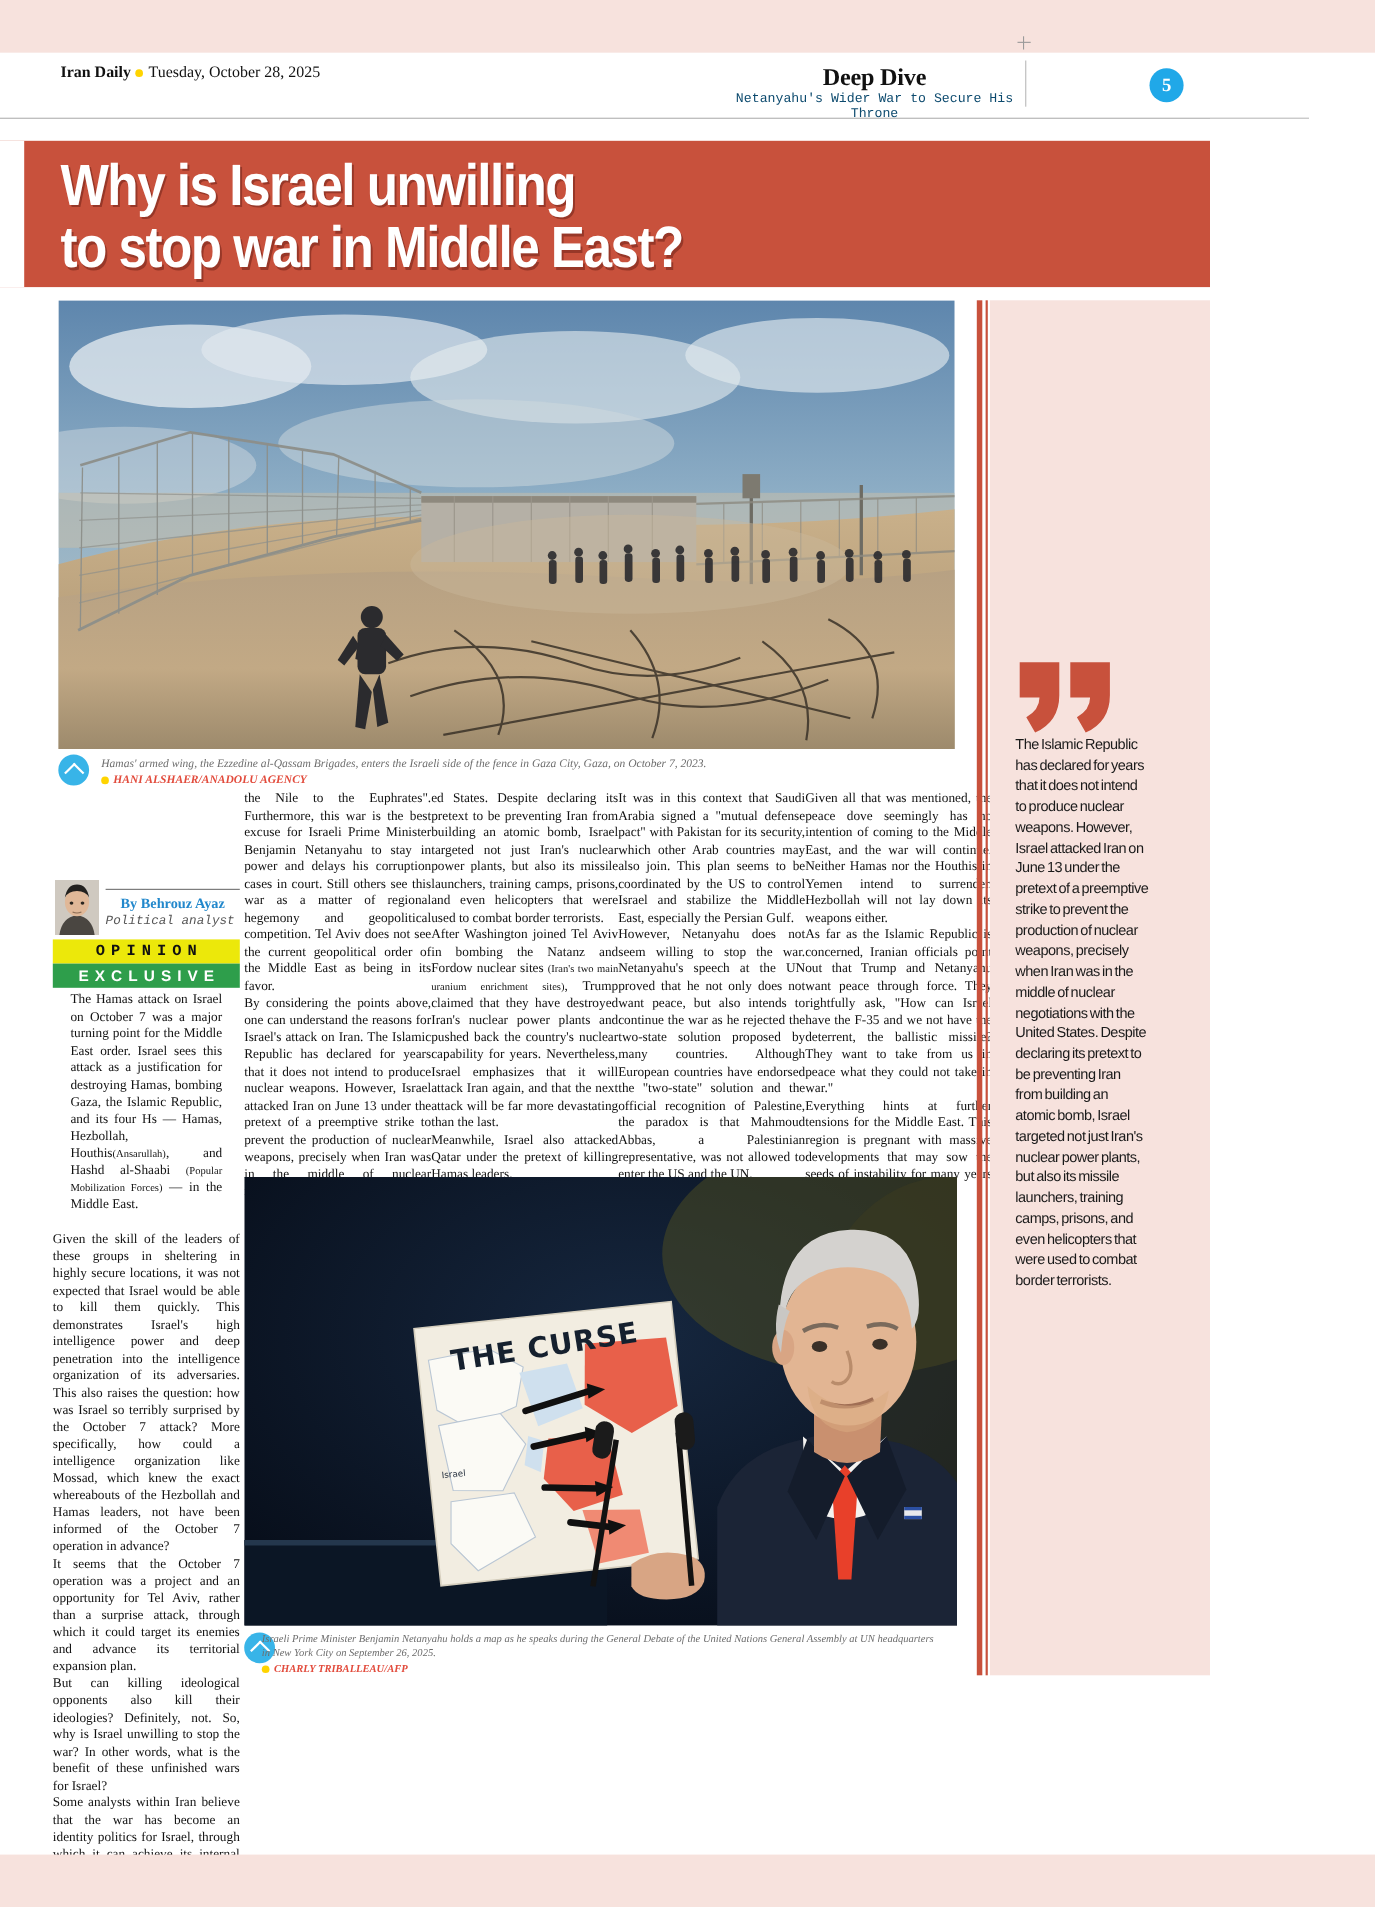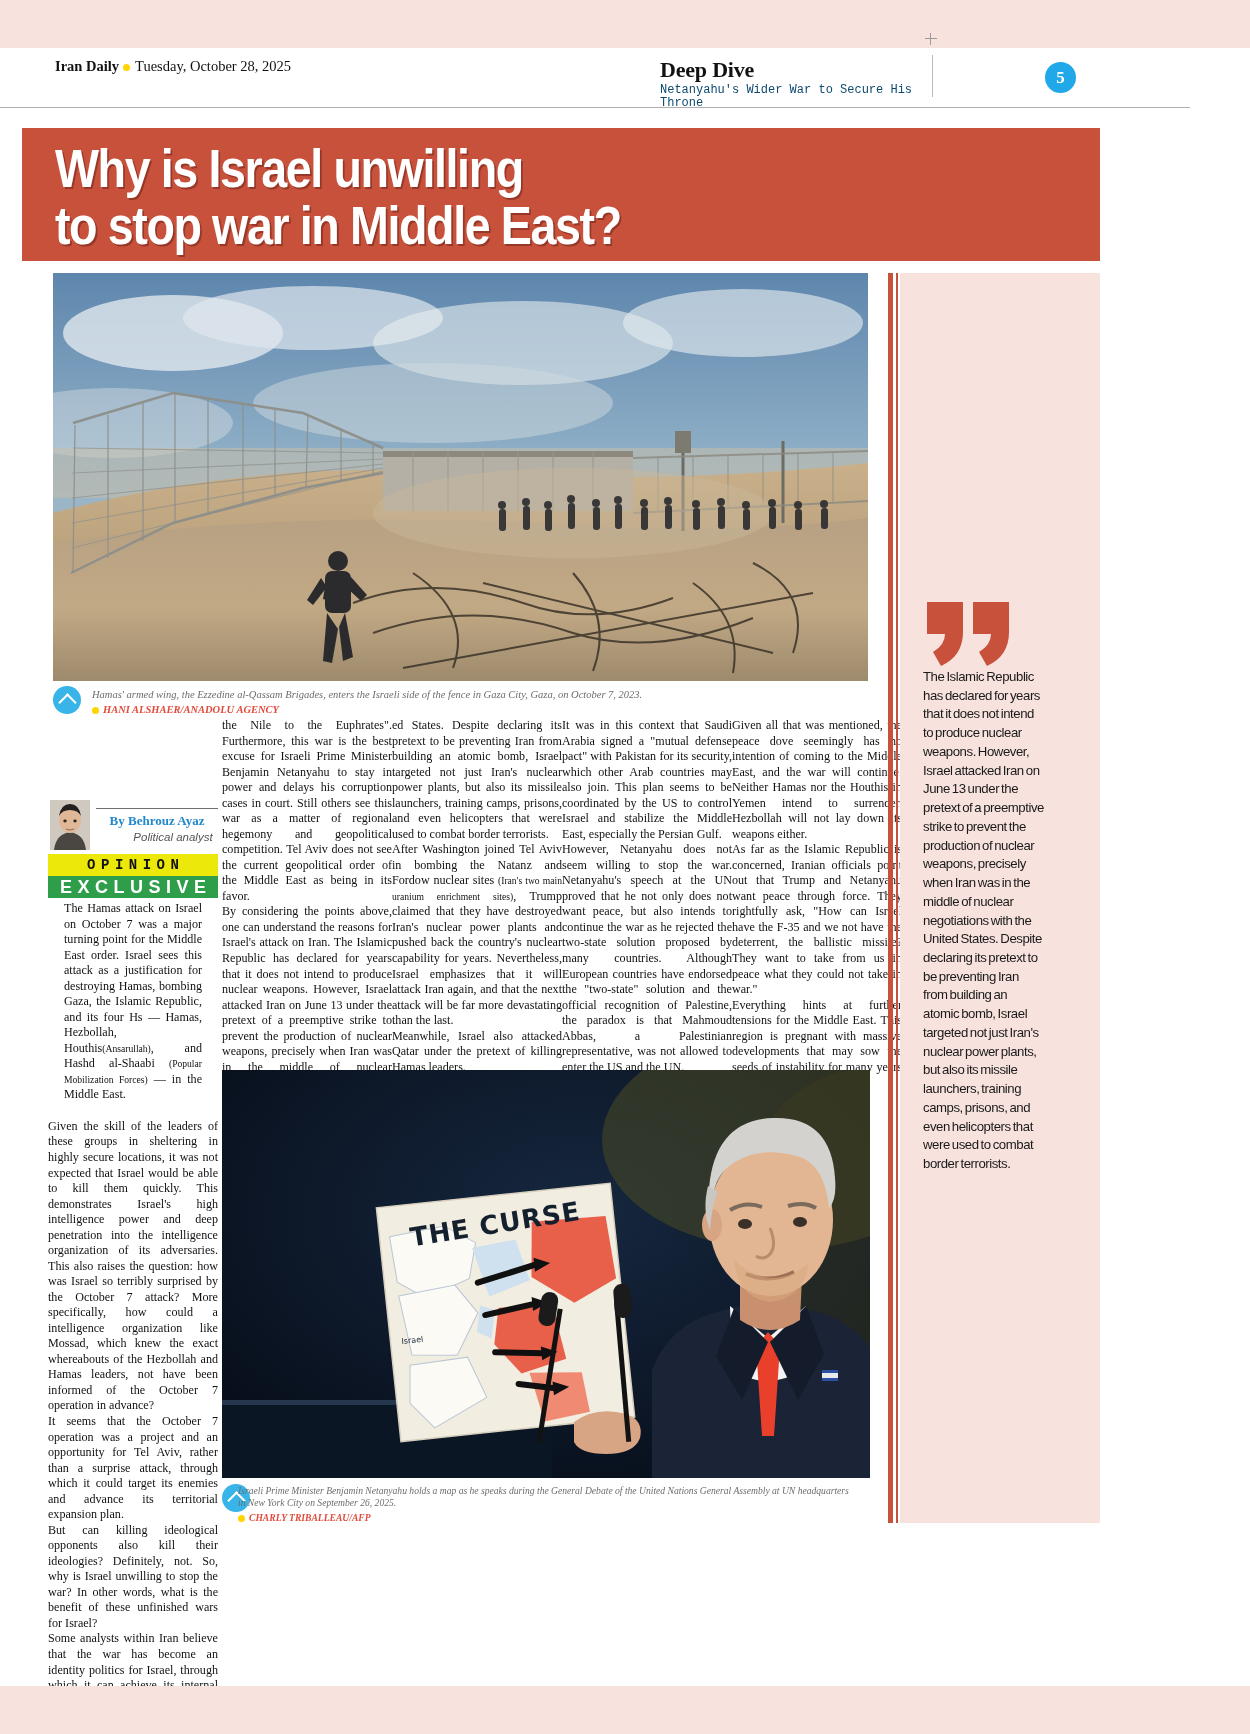--- a/index.html
+++ b/index.html
@@ -30,21 +30,21 @@
     position:absolute;left:55px;top:58px;
     font-family:"Liberation Serif",serif;
     font-size:14.5px;color:#111;white-space:nowrap;
   }
   .mh-left b{font-weight:bold;}
   .yellow-dot{
     display:inline-block;width:7px;height:7px;border-radius:50%;
     background:#ffd400;margin:0 5px 0 4px;vertical-align:middle;
   }
   .mh-section{
-    position:absolute;left:660px;top:58px;width:270px;text-align:left;
+    position:absolute;left:660px;top:58px;width:270px;text-align:center;
   }
   .mh-section .sec-title{
     font-family:"Liberation Serif",serif;font-weight:bold;
     font-size:22px;color:#111;letter-spacing:-0.2px;line-height:1.05;
   }
   .mh-section .sec-sub{
     font-family:Liberation Mono, monospace;
     font-size:12px;color:#0c4a6e;margin-top:3px;line-height:1.1;
   }
   .mh-divider{
@@ -121,31 +121,31 @@
   }
   .author-photo svg{display:block;}
   .author-line{
     position:absolute;left:48px;top:8px;width:122px;height:1px;background:#6f6f6f;
   }
   .author-name{
     position:absolute;left:48px;top:13px;width:122px;text-align:center;
     font-family:"Liberation Serif",serif;font-weight:bold;font-size:13px;color:#2288cc;
   }
   .author-role{
-    position:absolute;left:64px;top:31px;width:122px;text-align:center;
-    font-family:Liberation Sans, sans-serif;font-style:italic;font-size:11.5px;color:#555;
+    position:absolute;left:48px;top:31px;width:122px;
+    font-family:Liberation Mono, monospace;font-style:italic;font-size:11.5px;color:#555;
   }
   .badge-op{
     width:170px;height:22px;background:#ece80a;display:flex;align-items:center;justify-content:center;
     font-family:Liberation Mono, monospace;font-weight:bold;font-size:14px;color:#111;
     letter-spacing:5.5px;text-indent:5.5px;margin-top:4px;
   }
   .badge-ex{
     width:170px;height:22px;background:#2e9e4b;display:flex;align-items:center;justify-content:center;
-    font-family:"Liberation Sans",sans-serif;font-weight:bold;font-size:18px;color:#fff;
+    font-family:"Liberation Sans",sans-serif;font-weight:bold;font-size:14px;color:#fff;
     letter-spacing:5.5px;text-indent:5.5px;
   }
 
   
   .col{
     position:absolute;
     font-family:"Liberation Serif",serif;
     font-size:12.1px;
     line-height:1.285;
     color:#111;

